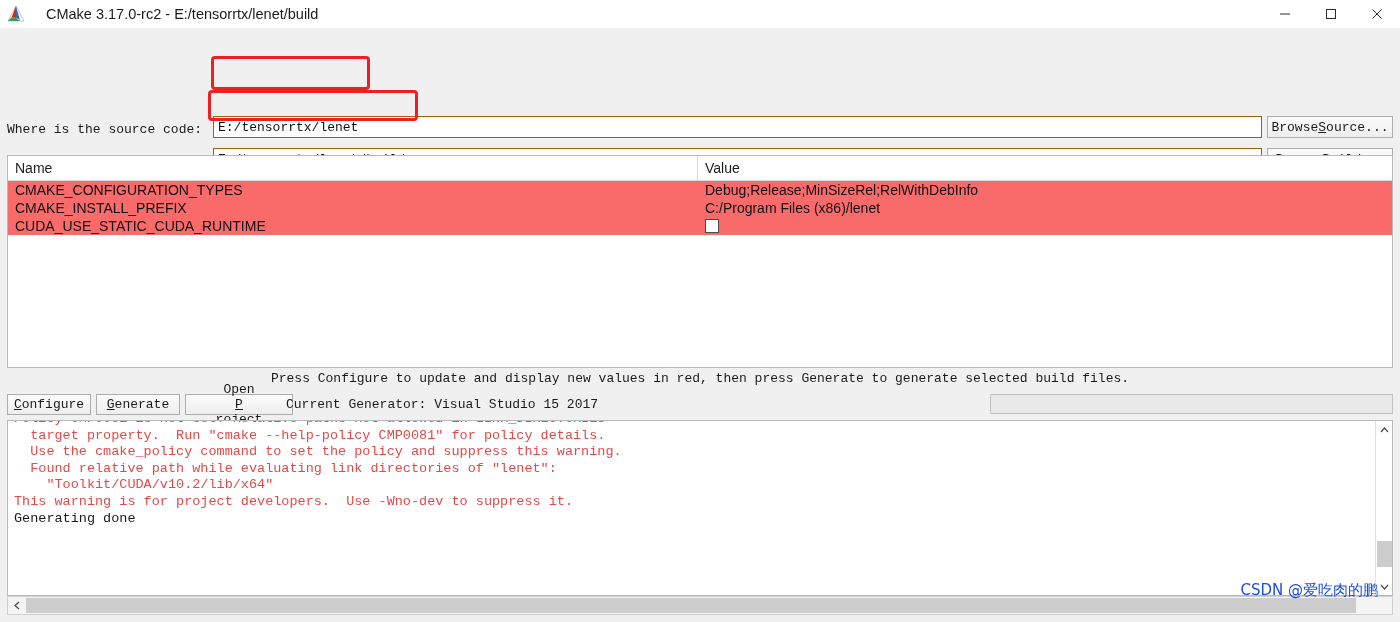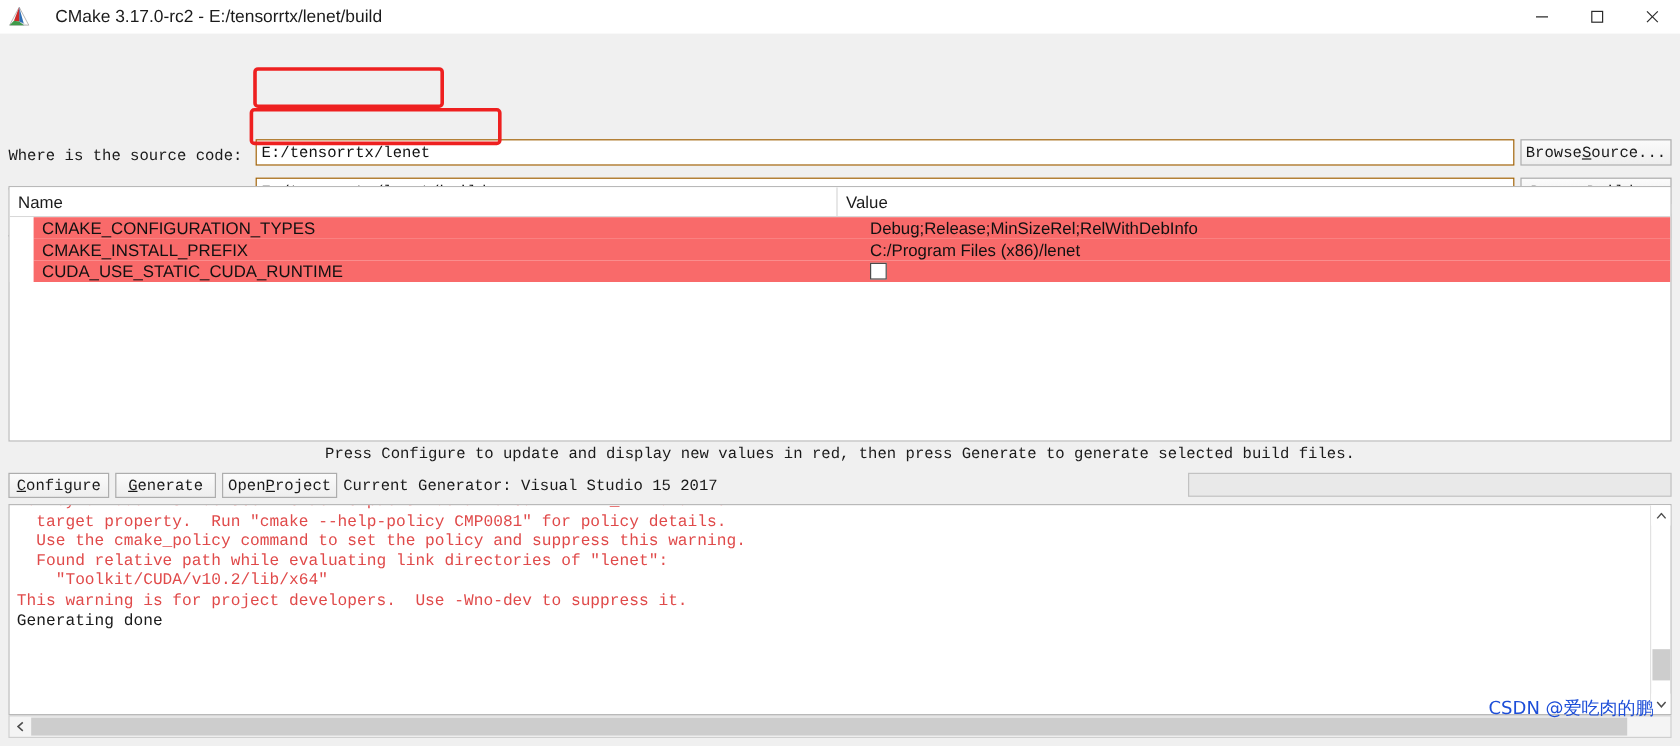--- a/index.html
+++ b/index.html
@@ -186,21 +186,20 @@
     box-sizing: border-box;
     font-family: "Liberation Sans", sans-serif;
   }
   .th.name { width: 690px; border-right: 1px solid #d8d8d8; }
   .th.value { flex: 1; }
   .tbl-body { background: #ffffff; }
   .trow {
     display: flex;
     height: 18px;
     background: #f96a6a;
-    margin-left: 20px;
   }
   .td {
     font-size: 14px;
     color: #111111;
     display: flex;
     align-items: center;
     padding-left: 7px;
     box-sizing: border-box;
     font-family: "Liberation Sans", sans-serif;
     white-space: nowrap;
@@ -434,21 +433,21 @@
   <div class="hint">Press Configure to update and display new values in red, then press Generate to generate selected build files.</div>
 
   <div class="btn" style="left:7px; top:394px; width:84px; height:21px;">
     <u>C</u>
       <span>onfigure</span>
   </div>
   <div class="btn" style="left:96px; top:394px; width:84px; height:21px;">
     <u>G</u>
       <span>enerate</span>
   </div>
-  <div class="btn" style="left:185px; top:394px; width:96px; height:21px;">
+  <div class="btn" style="left:185px; top:394px; width:108px; height:21px;flex-direction:column;">
     <span>Open </span>
       <u>P</u>
       <span>roject</span>
   </div>
   <div class="gen-label">Current Generator: Visual Studio 15 2017</div>
   <div class="progressbar"></div>
 
   <div class="log-wrap">
     <div class="log-inner">
       <div class="log-line">Policy CMP0081 is not set: Relative paths not allowed in LINK_DIRECTORIES</div>

